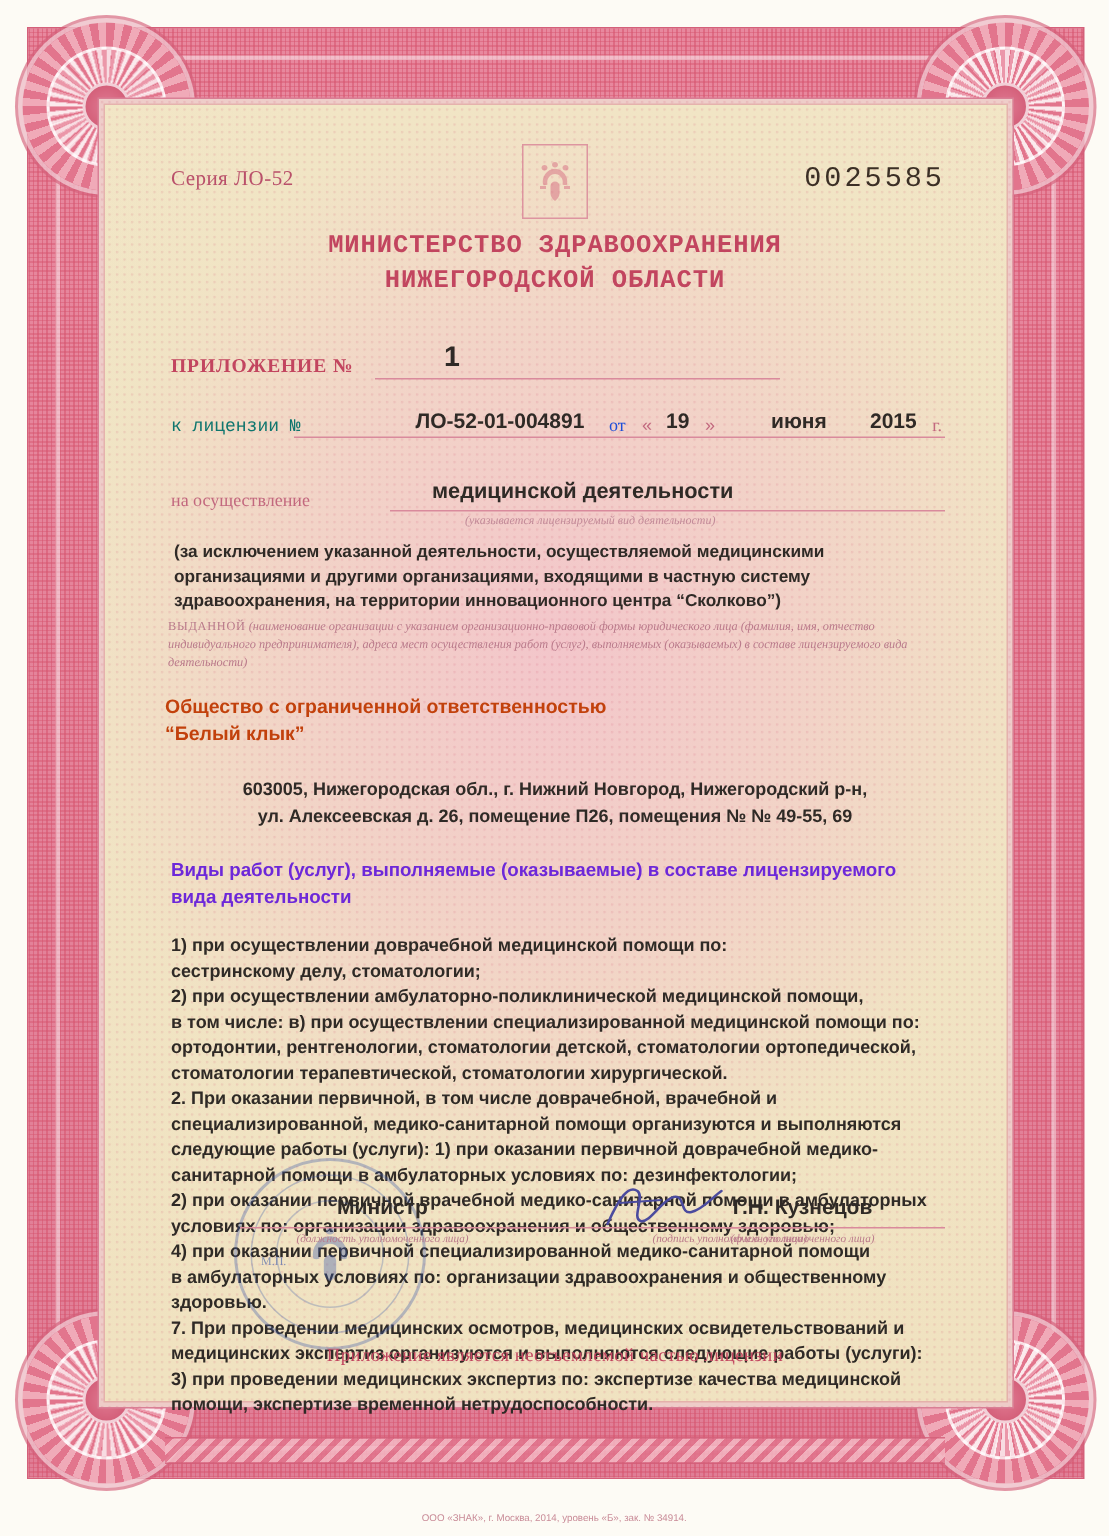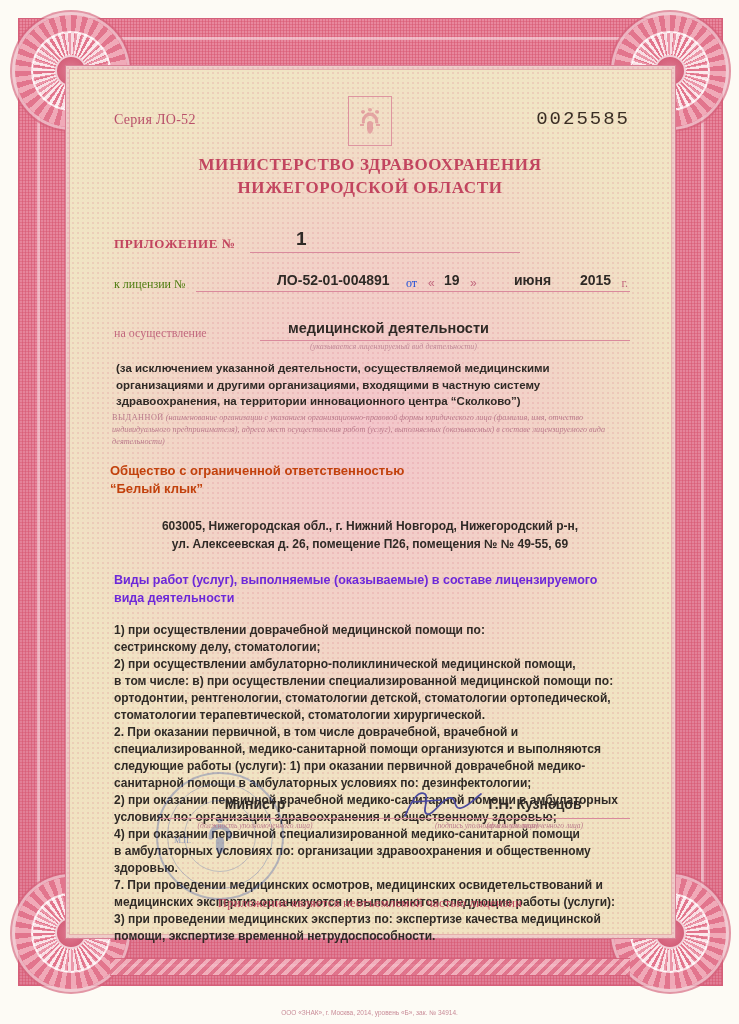--- a/index.html
+++ b/index.html
@@ -61,34 +61,34 @@
   .series{position:absolute;left:4px;top:16px;font-family:"Liberation Serif",serif;
           font-size:14px;color:#b9506a;letter-spacing:.3px;}
   .serial-no{position:absolute;right:0;top:12px;font-family:"Liberation Mono",monospace;
           font-size:19px;font-weight:400;color:#3b2f25;letter-spacing:2px;}
 
   .arms{position:absolute;left:50%;top:0;transform:translateX(-50%);
         width:42px;height:48px;border:1px solid rgba(216,130,150,.8);
         display:flex;align-items:center;justify-content:center;}
   .arms svg{opacity:.45;}
 
-  .ministry{margin-top:14px;text-align:center;font-family:Liberation Serif, serif;
+  .ministry{margin-top:14px;text-align:center;font-family:Liberation Mono, monospace;
         font-weight:700;font-size:17px;line-height:1.35;color:#c2455f;
         letter-spacing:.6px;}
 
   .pril-row{margin-top:26px;position:relative;height:30px;}
   .pril-label{font-family:"Liberation Serif",serif;font-weight:700;font-size:13px;
         color:#c2455f;letter-spacing:.6px;position:absolute;left:4px;top:10px;}
   .pril-rule{position:absolute;left:140px;right:110px;top:26px;
         border-bottom:1px solid #d98a9c;}
   .pril-val{position:absolute;left:186px;top:2px;font-size:19px;font-weight:700;color:#2f2a26;}
 
   .lic-row{margin-top:12px;position:relative;height:28px;font-size:12px;}
-  .lic-label{position:absolute;left:4px;top:9px;font-family:Liberation Serif, serif;
-        color:#4d7c0f;}
+  .lic-label{position:absolute;left:4px;top:9px;font-family:Liberation Mono, monospace;
+        color:#0f766e;}
   .lic-rule{position:absolute;left:86px;right:0;top:23px;border-bottom:1px solid #d98a9c;}
   .lic-val{position:absolute;left:128px;top:4px;font-size:14px;font-weight:700;color:#2f2a26;margin-left:39px;}
   .ot{position:absolute;left:296px;top:8px;color:#1d4ed8;font-family:"Liberation Serif",serif;}
   .q1{position:absolute;left:318px;top:8px;color:#c2687e;}
   .day{position:absolute;left:334px;top:4px;font-size:14px;font-weight:700;color:#2f2a26;}
   .q2{position:absolute;left:360px;top:8px;color:#c2687e;}
   .month{position:absolute;left:404px;top:4px;font-size:14px;font-weight:700;color:#2f2a26;}
   .year{position:absolute;left:470px;top:4px;font-size:14px;font-weight:700;color:#2f2a26;}
   .gg{position:absolute;right:2px;top:8px;color:#c2687e;font-family:"Liberation Serif",serif;}
 

